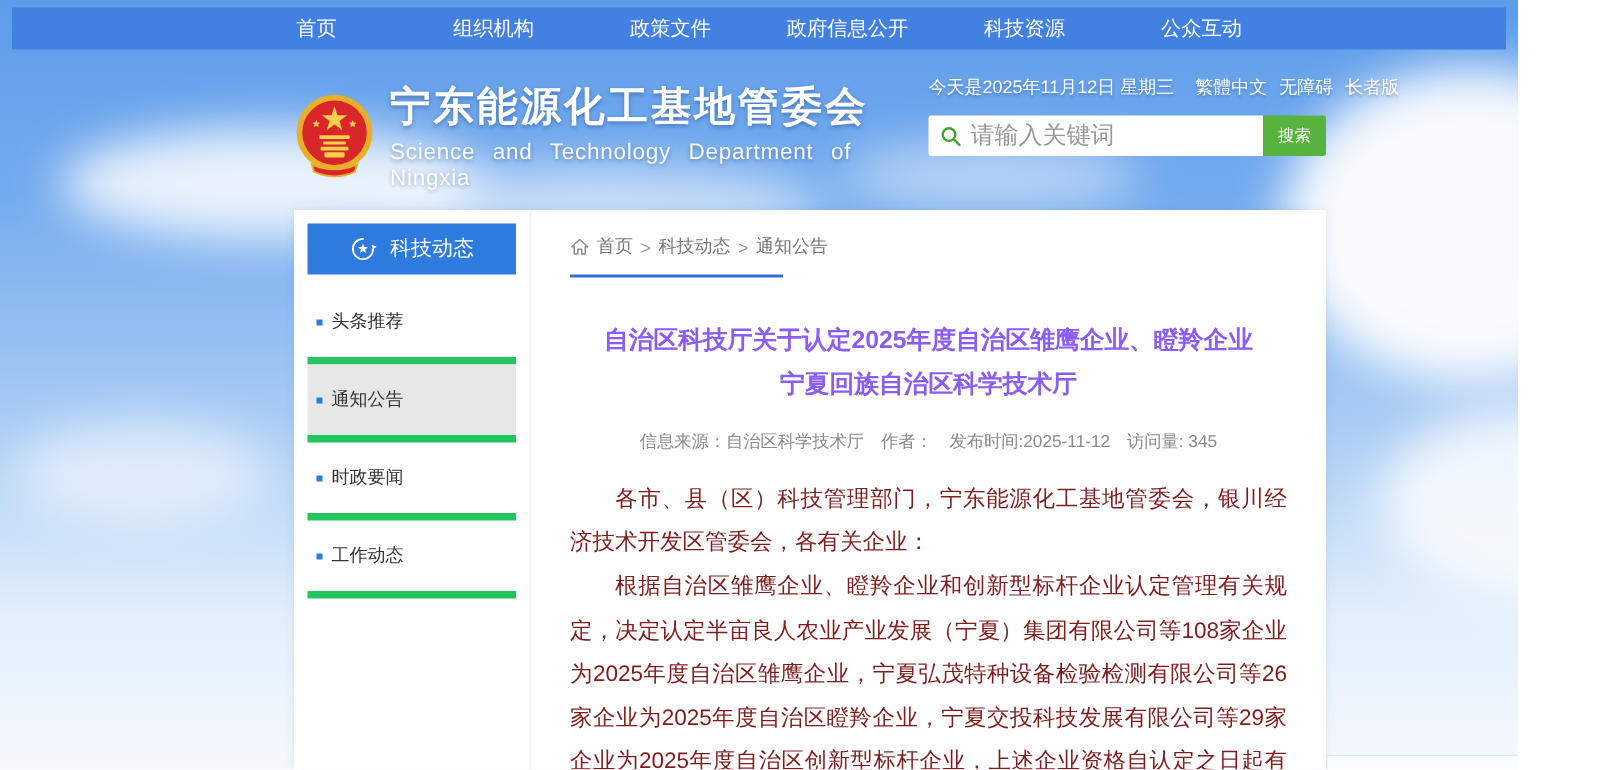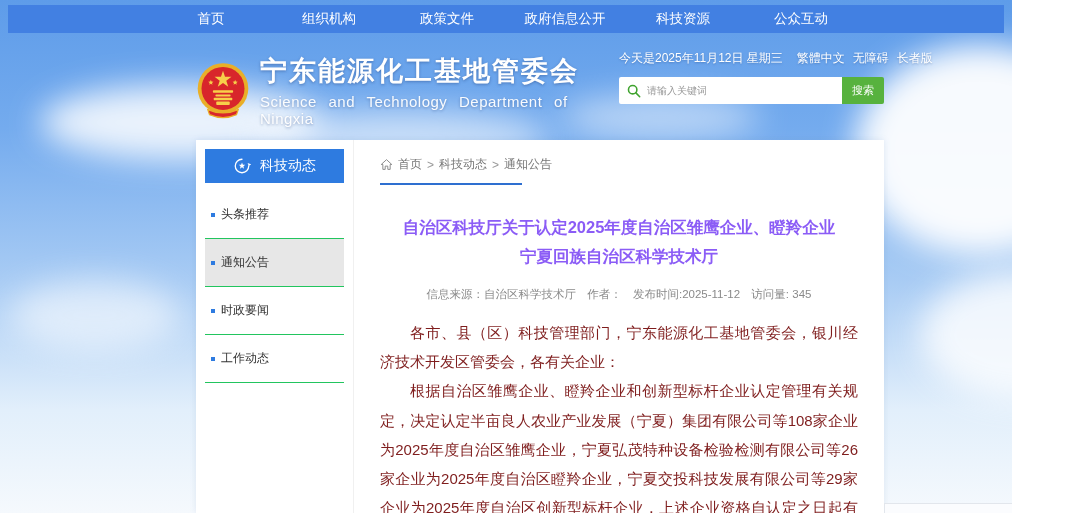--- a/index.html
+++ b/index.html
@@ -40,43 +40,43 @@
   .topline .datetext { margin-right:14px; }
   .topline .lang { display:flex; gap:8px; }
   .topline .lang span { cursor:pointer; }
   .searchrow { display:flex; margin-top:10px; height:27px; }
   .searchbox {
     flex:1; background:#fff; display:flex; align-items:center; padding:0 8px;
     border-radius:2px 0 0 2px;
   }
   .searchbox svg { flex:0 0 auto; }
   .searchbox input {
-    border:none; outline:none; width:100%; font-size:10px; margin-left:6px;
-    color:#701a75; background:transparent; font-family:Liberation Sans, sans-serif;
+    border:none; outline:none; width:100%; font-size:16px; margin-left:6px;
+    color:#701a75; background:transparent; font-family:Liberation Mono, monospace;
   }
   .searchbox input::placeholder { color:#999; }
   .search-btn {
     width:42px; background:#57b23e; color:#fff; border:none; font-size:11px;
     cursor:pointer; border-radius:0 2px 2px 0; font-family:inherit;
   }
 
   
   .panel {
     position:absolute; top:140px; left:196px; width:688px; bottom:0;
     background:#fff; z-index:6; display:flex; box-shadow:0 0 6px rgba(100,130,180,.15);
   }
   .sidebar { width:158px; flex:0 0 auto; border-right:1px solid #f0f0f0; padding:9px 9px 0 9px; }
   .side-head {
     height:34px; background:#2e7be0; color:#fff; display:flex; align-items:center;
     justify-content:center; gap:9px; font-size:14px;
   }
   .side-list { margin-top:8px; }
   .side-item {
     position:relative; padding:15px 6px 15px 16px; font-size:12px; color:#333;
-    border-bottom:1px solid #22c55e; cursor:pointer;
+    border-bottom:5px solid #22c55e; cursor:pointer;
   }
   .side-item::before {
     content:""; position:absolute; left:6px; top:50%; margin-top:-2px;
     width:4px; height:4px; background:#2e7be0;
   }
   .side-item.active { background:#e7e7e7; }
 
   .content { flex:1; padding:12px 26px 0 26px; }
   .breadcrumb { font-size:12px; color:#777; display:flex; align-items:center; gap:5px; padding:4px 0 10px 0; }
   .breadcrumb .crumb { cursor:pointer; }

